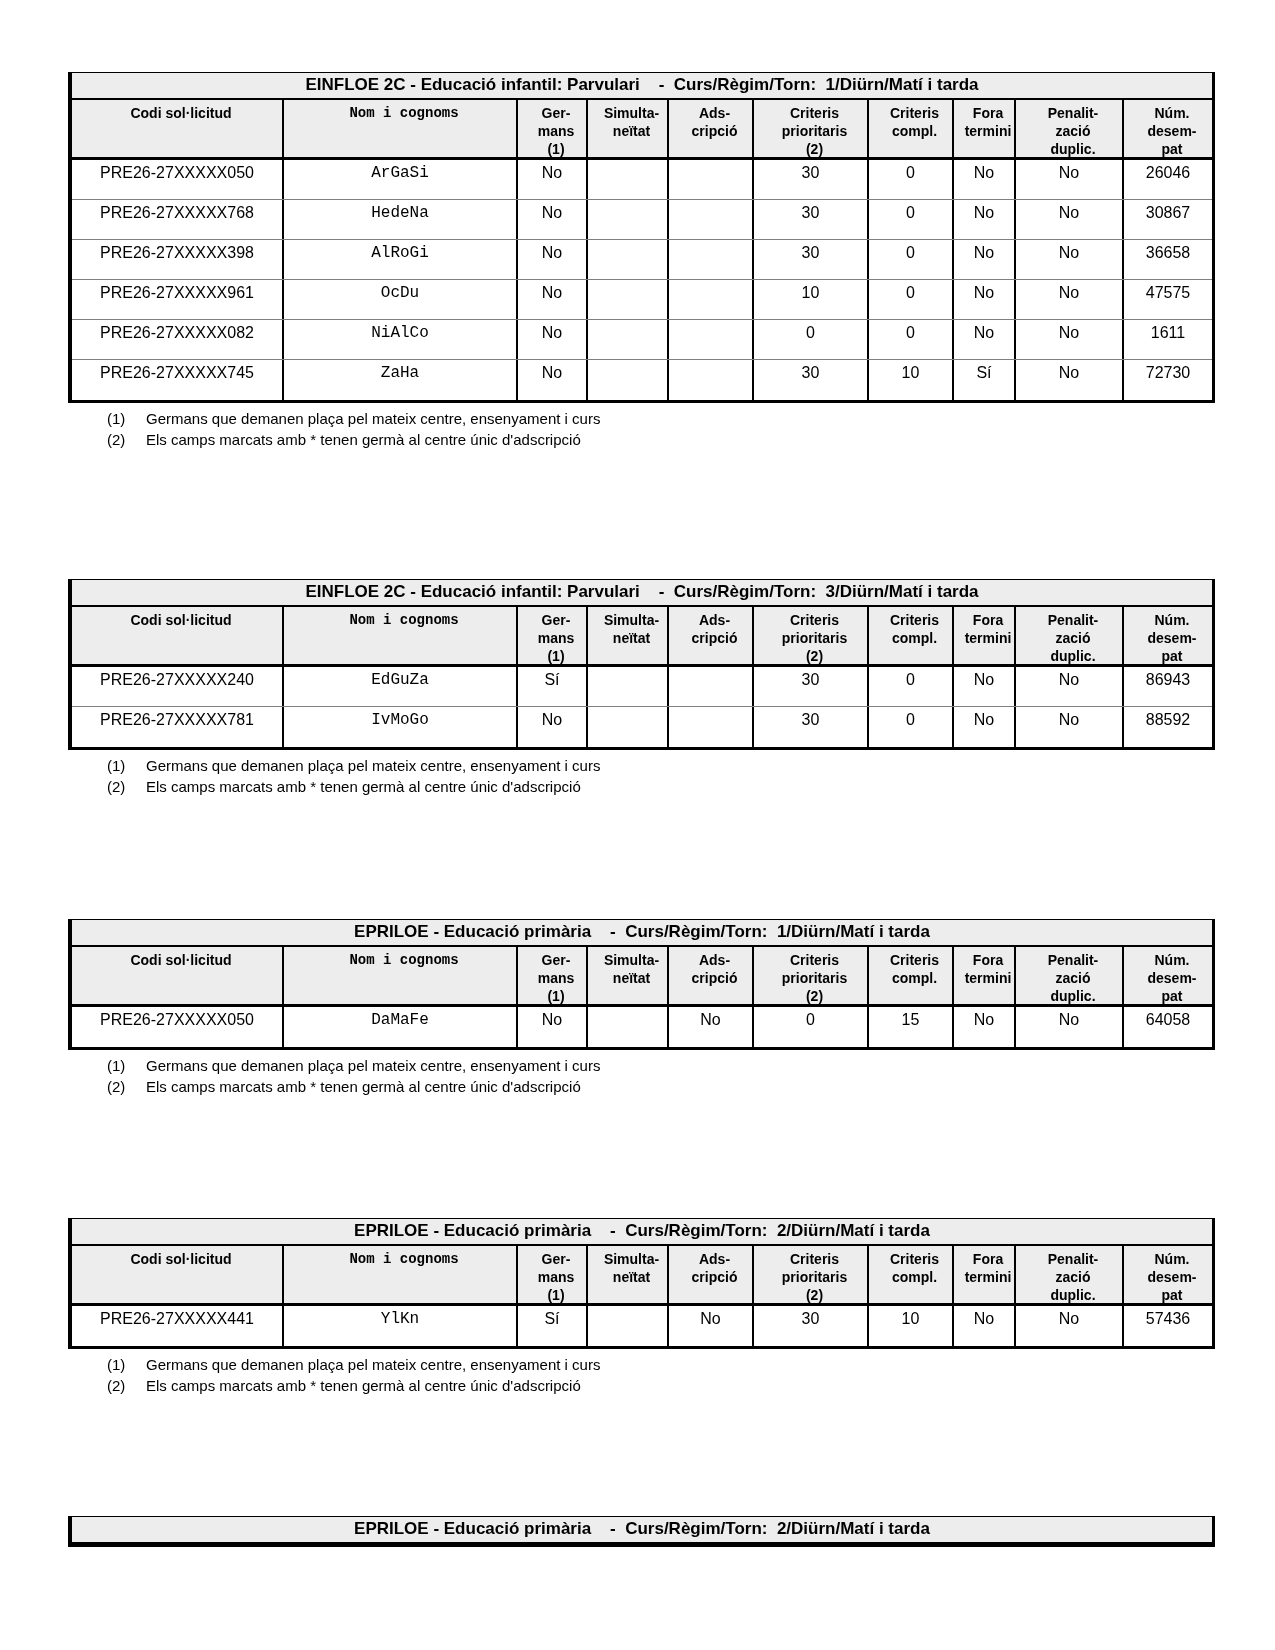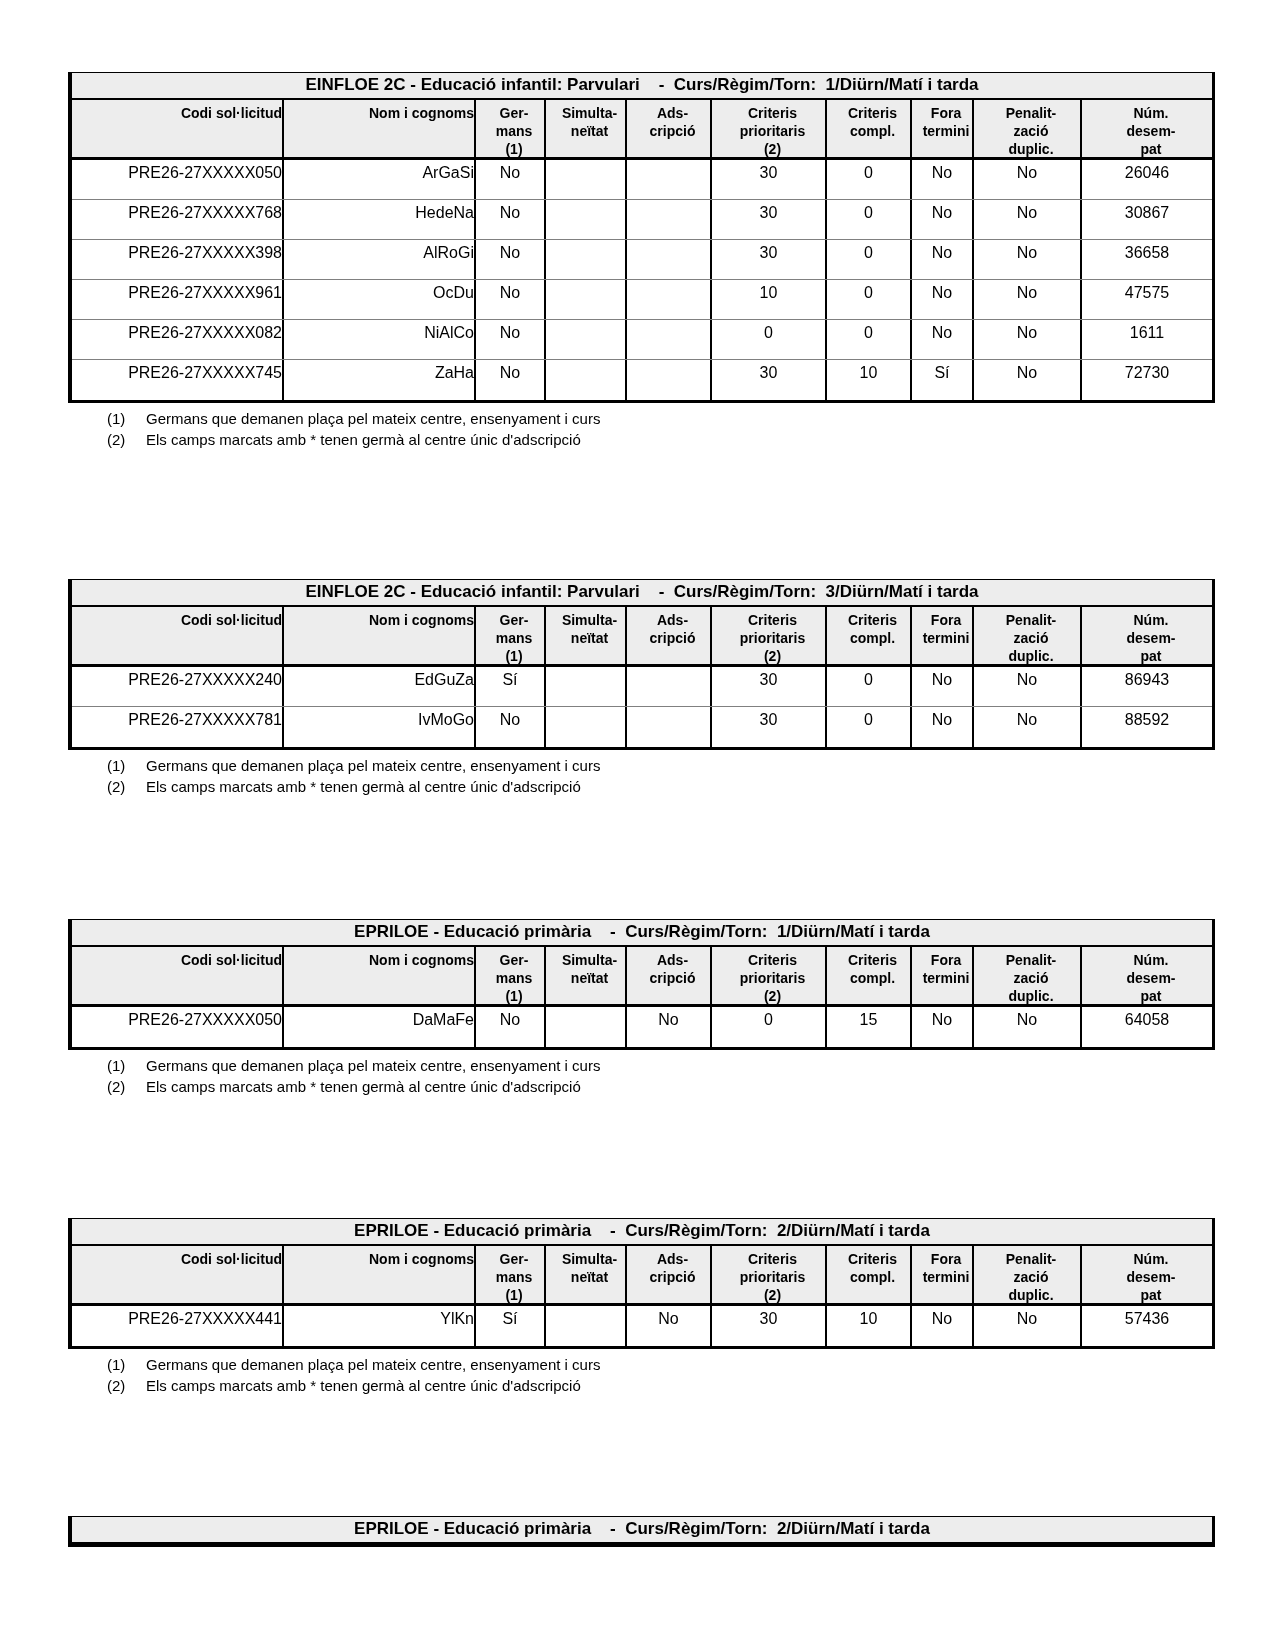--- a/index.html
+++ b/index.html
@@ -60,23 +60,23 @@
   .cell:last-child { border-right: none; flex: 1 1 auto; }
   .hrow .cell {
     font-weight: bold;
     font-size: 14px;
     line-height: 18px;
     white-space: pre-line;
     padding-top: 4px;
     padding-left: 8px;
   }
   .drow .cell { font-size: 16px; line-height: 20px; }
-  .cell.c0, .cell.c1 { text-align: right; }
+  .cell.c0, .cell.c1 { text-align: center; }
   .c0 { width: 212px; }
-  .c1 { width: 192px; }
+  .c1 { width: 234px; font-family: Liberation Mono, monospace; }
   .c2 { width: 70px; }
   .c3 { width: 81px; }
   .c4 { width: 85px; }
   .c5 { width: 115px; }
   .c6 { width: 85px; }
   .c7 { width: 62px; }
   .c8 { width: 108px; }
 
   .footnotes { margin-top: 5px; }
   .footnote {

